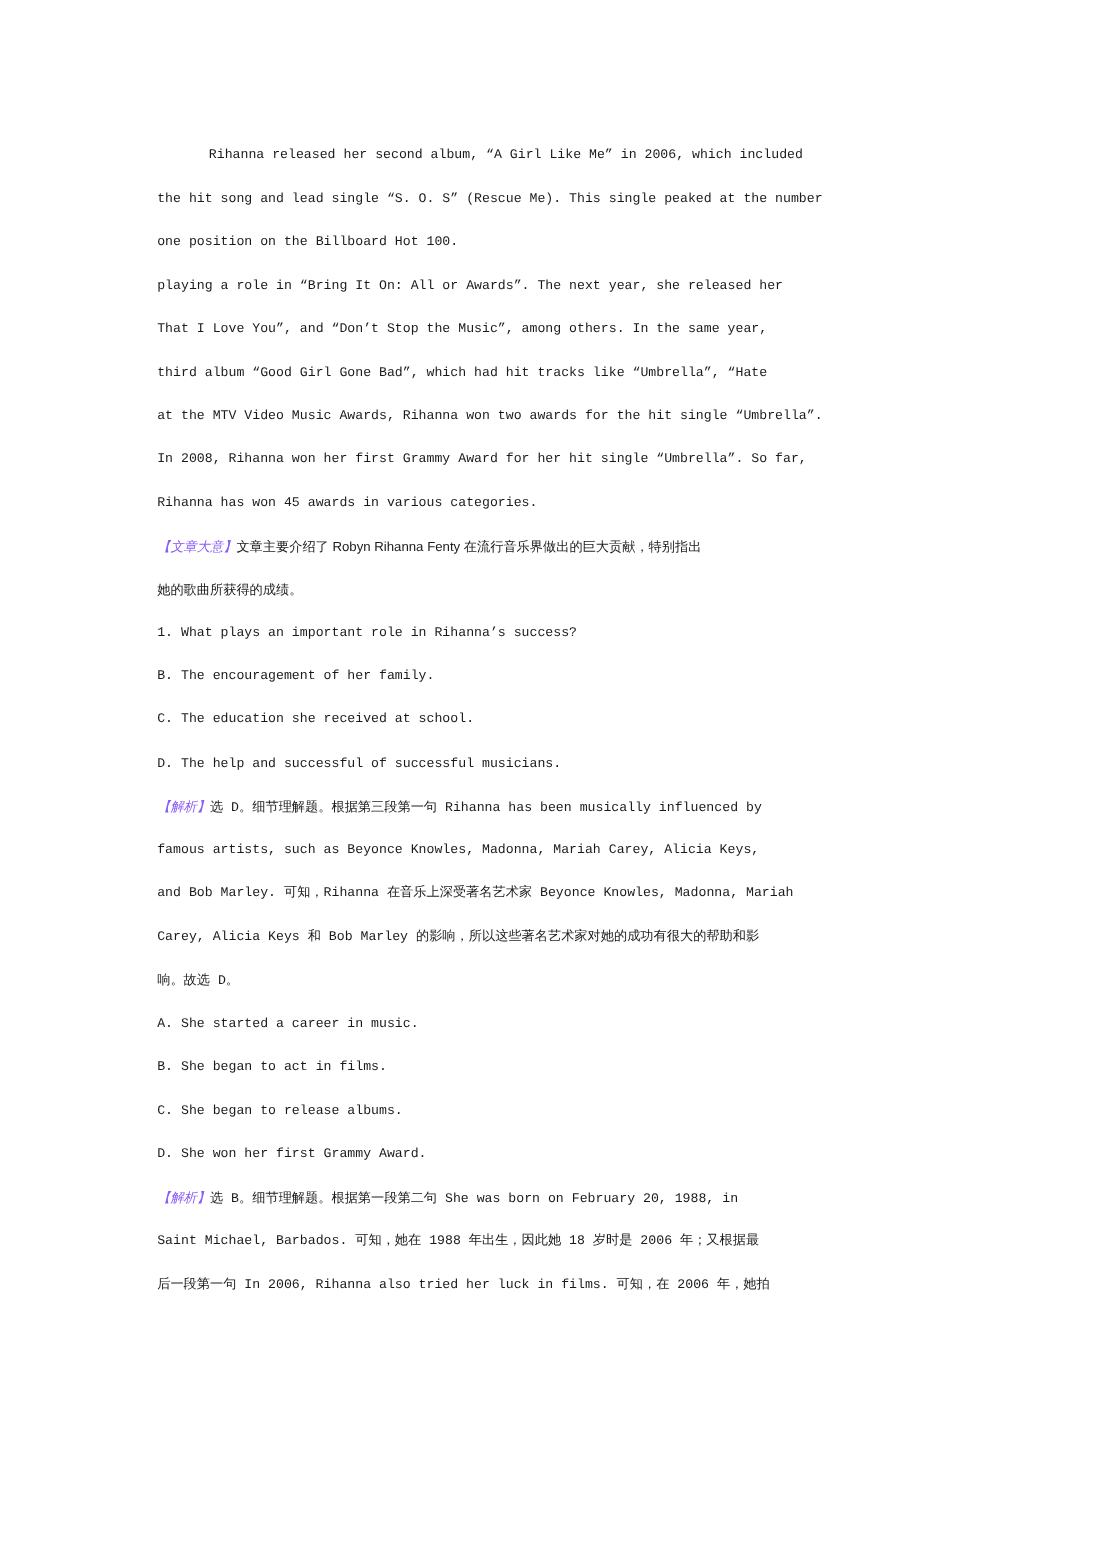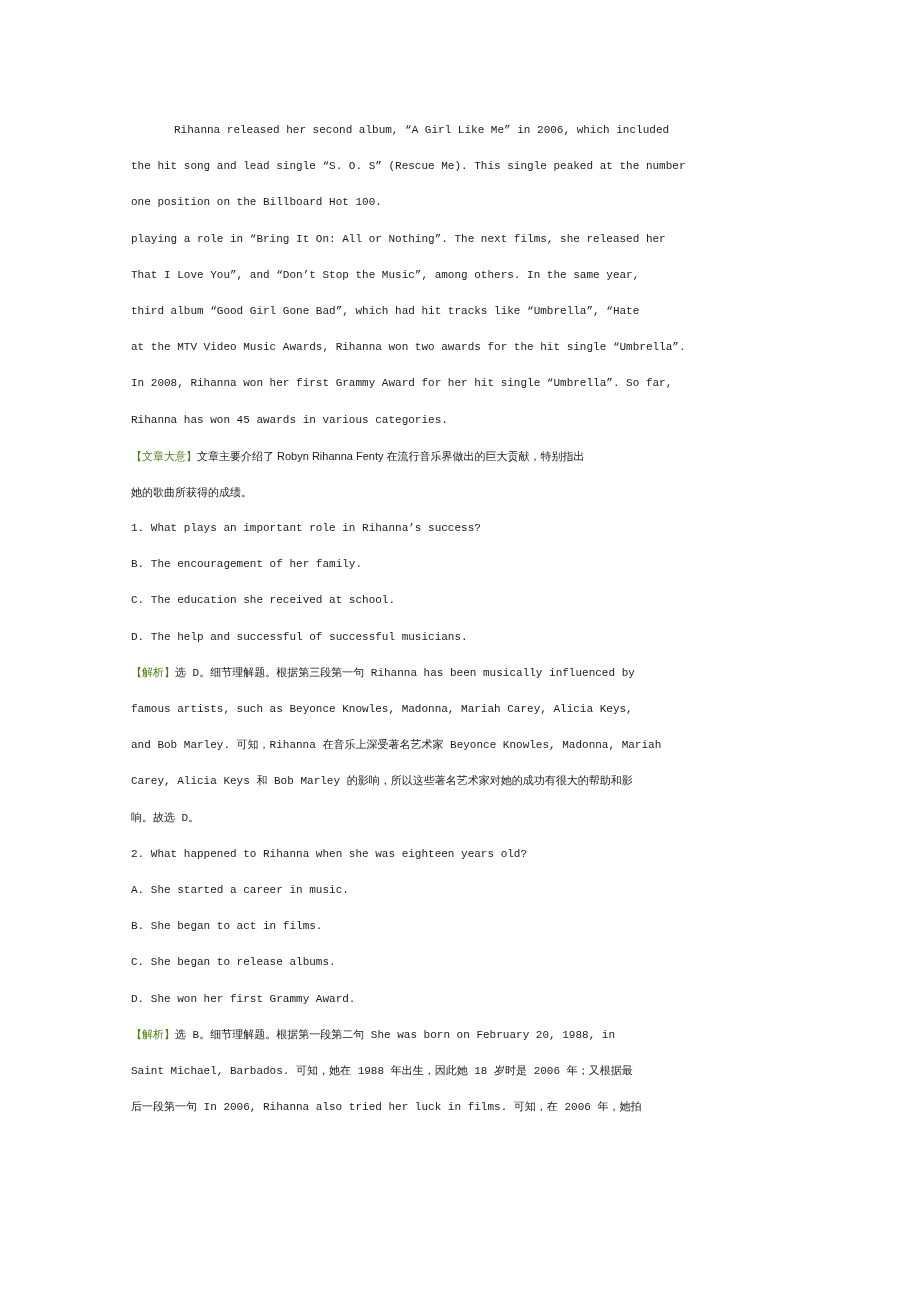--- a/index.html
+++ b/index.html
@@ -25,40 +25,41 @@
       font-size: 11px;
       height: 36.2px;
       line-height: 36.2px;
       white-space: nowrap;
       letter-spacing: 0px;
     }
     .indent {
       padding-left: 43px;
     }
     .tag {
-      color: #4d7c0f;
+      color: #8b5cf6;
       font-family: "DejaVu Sans", sans-serif;
+      font-style: italic;
     }
     .cjk {
       font-family: Liberation Sans, sans-serif;
     }
   </style>
 </head>
 <body>
 
 <div class="page">
 
   <div>
     <div class="line indent">Rihanna released her second album,  “A Girl Like Me” in 2006,  which included</div>
     <div class="line">the hit song and lead single “S. O. S” (Rescue Me). This single peaked at the number</div>
     <div class="line">one position on the Billboard Hot 100.</div>
   </div>
 
   <div>
-    <div class="line">playing a role in “Bring It On:  All or Nothing”. The next films,  she released her</div>
+    <div class="line">playing a role in “Bring It On:  All or Awards”. The next year,  she released her</div>
     <div class="line">That I Love You”, and “Don’t Stop the Music”,  among others. In the same year,</div>
     <div class="line">third album “Good Girl Gone Bad”, which had hit tracks like “Umbrella”,  “Hate</div>
     <div class="line">at the MTV Video Music Awards,  Rihanna won two awards for the hit single “Umbrella”.</div>
     <div class="line">In 2008,  Rihanna won her first Grammy Award for her hit single “Umbrella”. So far,</div>
     <div class="line">Rihanna has won 45 awards in various categories.</div>
   </div>
 
   <div>
     <div class="line">
       <span class="tag">【文章大意】</span><span class="cjk">文章主要介绍了 Robyn Rihanna Fenty 在流行音乐界做出的巨大贡献，特别指出</span>
@@ -76,21 +77,20 @@
         <span class="tag">【解析】</span><span>选 D。细节理解题。根据第三段第一句 Rihanna has been musically influenced by</span>
       </div>
       <div class="line">famous artists,  such as Beyonce Knowles,  Madonna,  Mariah Carey,  Alicia Keys,</div>
       <div class="line">and Bob Marley. 可知，Rihanna 在音乐上深受著名艺术家 Beyonce Knowles, Madonna, Mariah</div>
       <div class="line">Carey, Alicia Keys 和 Bob Marley 的影响，所以这些著名艺术家对她的成功有很大的帮助和影</div>
       <div class="line">响。故选 D。</div>
     </div>
   </div>
 
   <div>
-    <div class="line">2. What happened to Rihanna when she was eighteen years old?</div>
     <div class="line">A. She started a career in music.</div>
     <div class="line">B. She began to act in films.</div>
     <div class="line">C. She began to release albums.</div>
     <div class="line">D. She won her first Grammy Award.</div>
     <div>
       <div class="line">
         <span class="tag">【解析】</span><span>选 B。细节理解题。根据第一段第二句 She was born on February 20,  1988,  in</span>
       </div>
       <div class="line">Saint Michael,  Barbados. 可知，她在 1988 年出生，因此她 18 岁时是 2006 年；又根据最</div>
       <div class="line">后一段第一句 In 2006,  Rihanna also tried her luck in films. 可知，在 2006 年，她拍</div>

